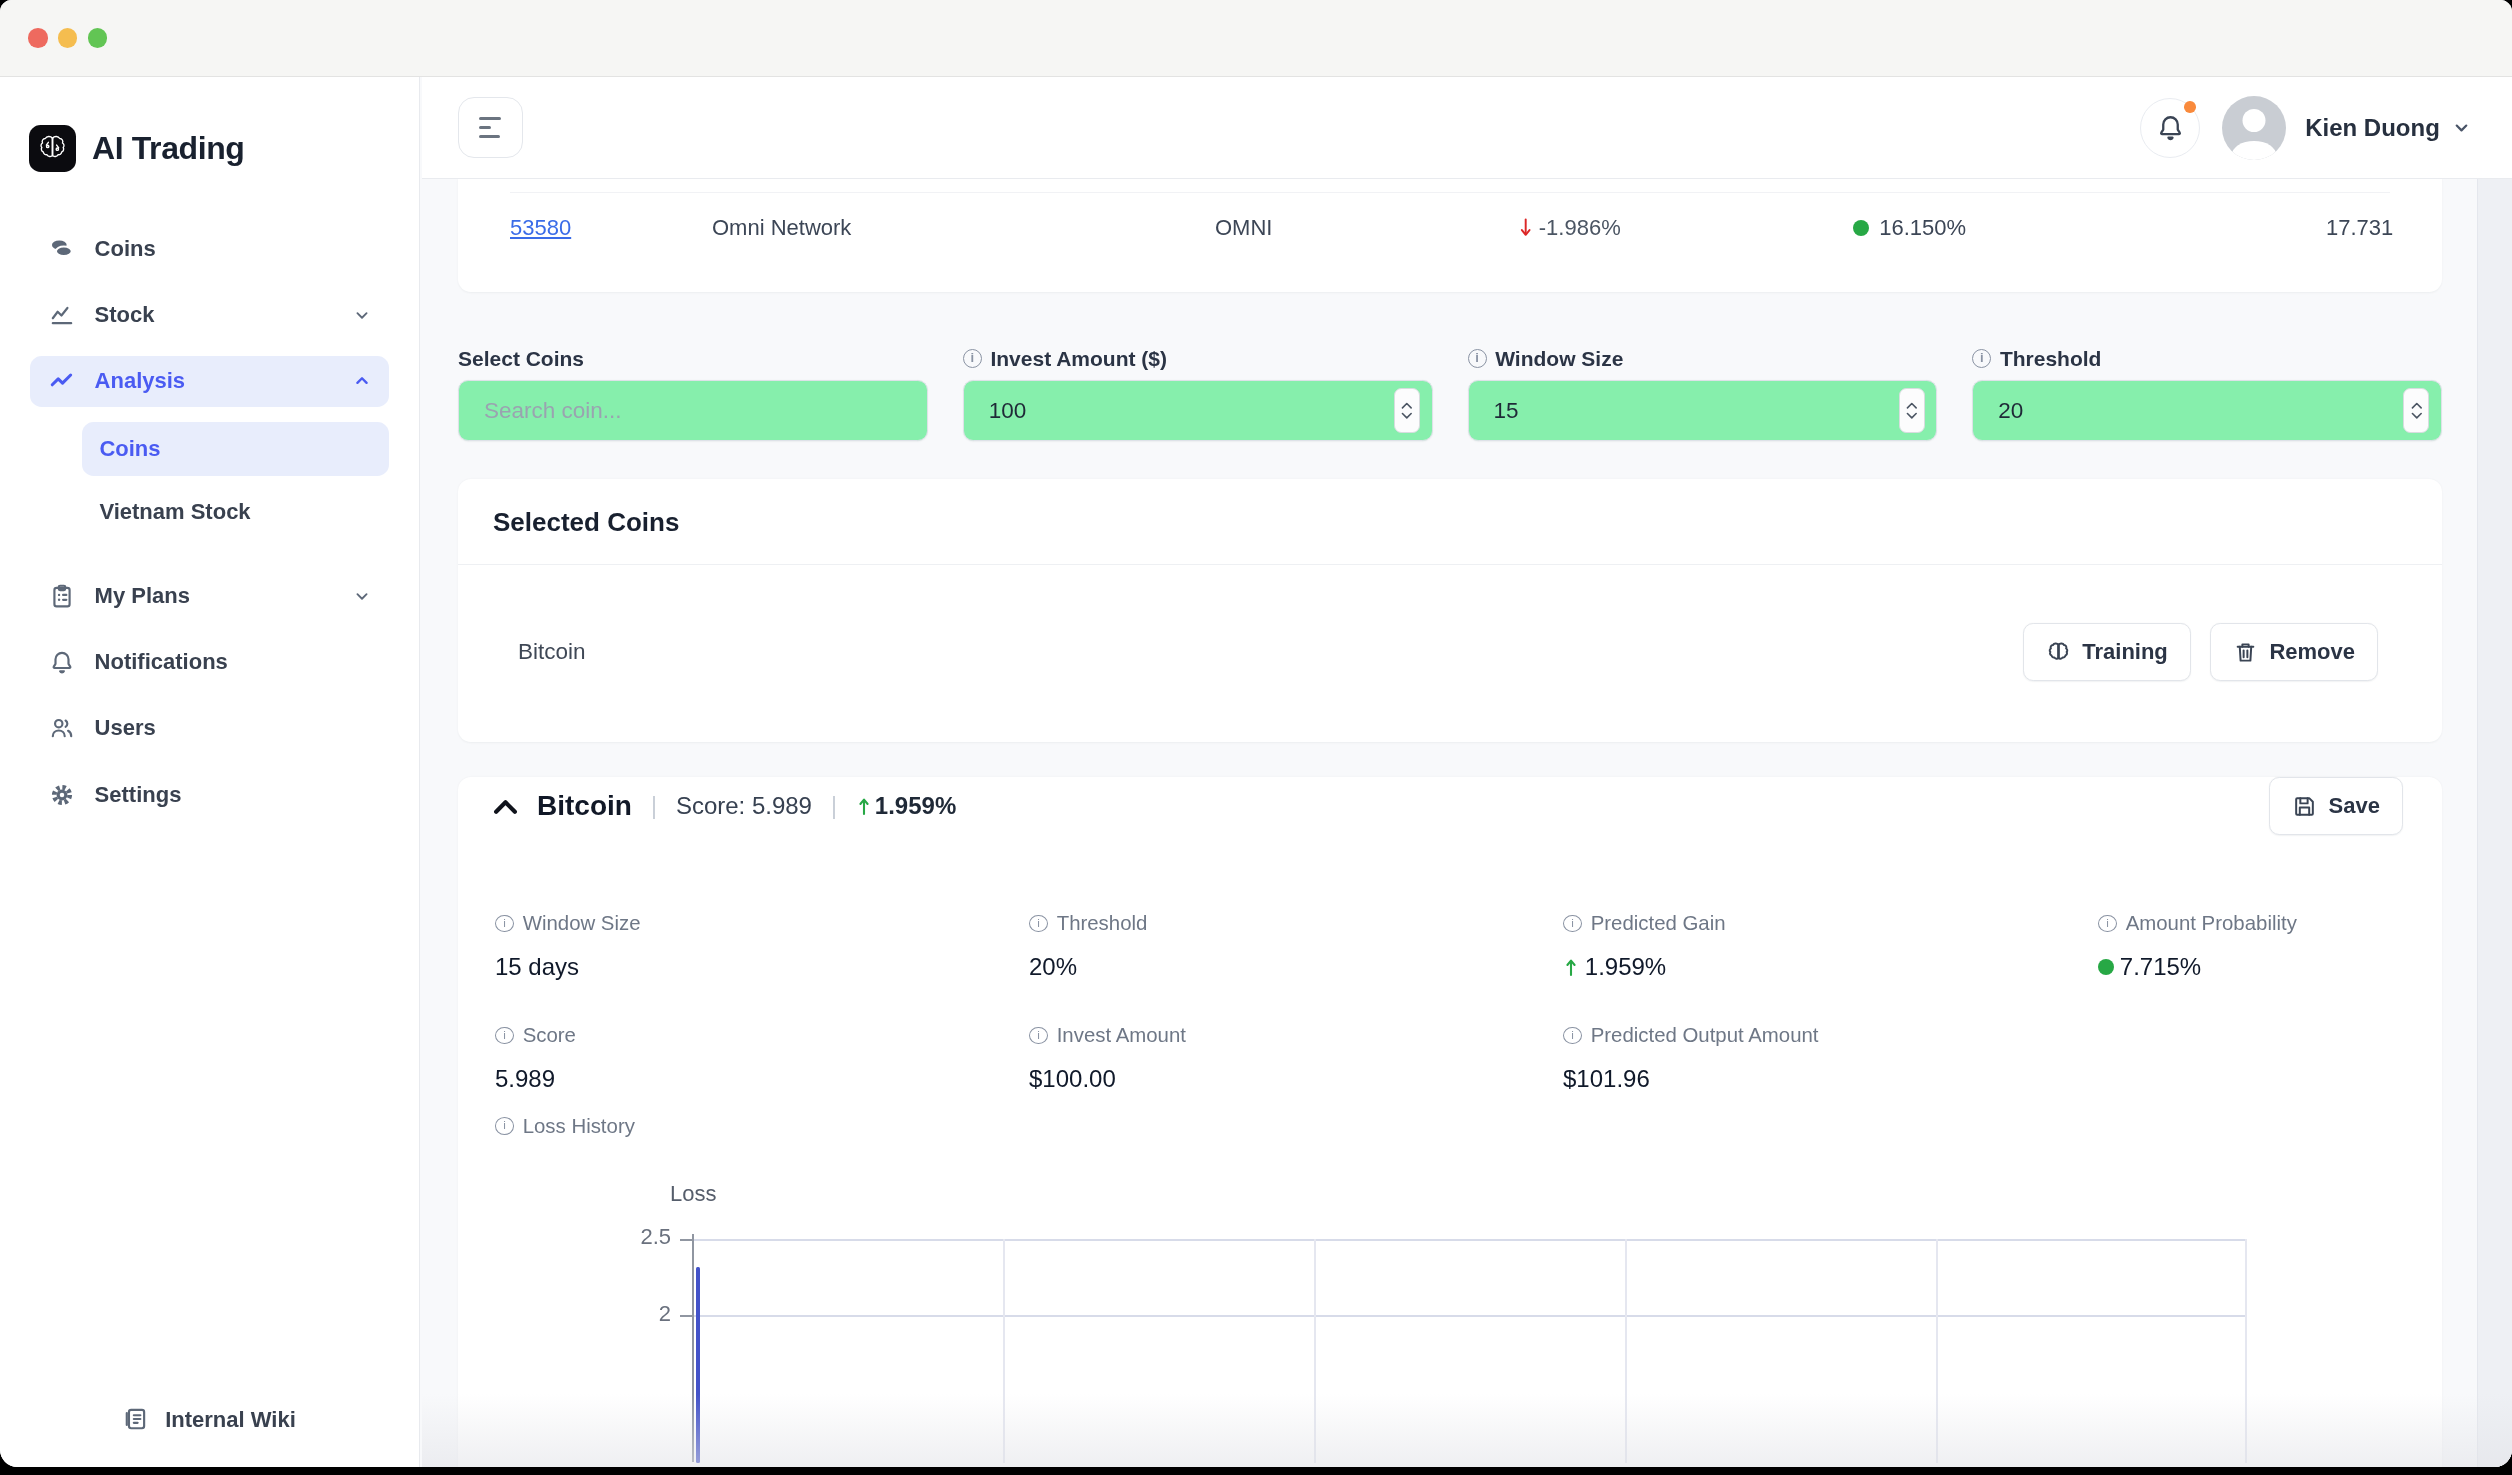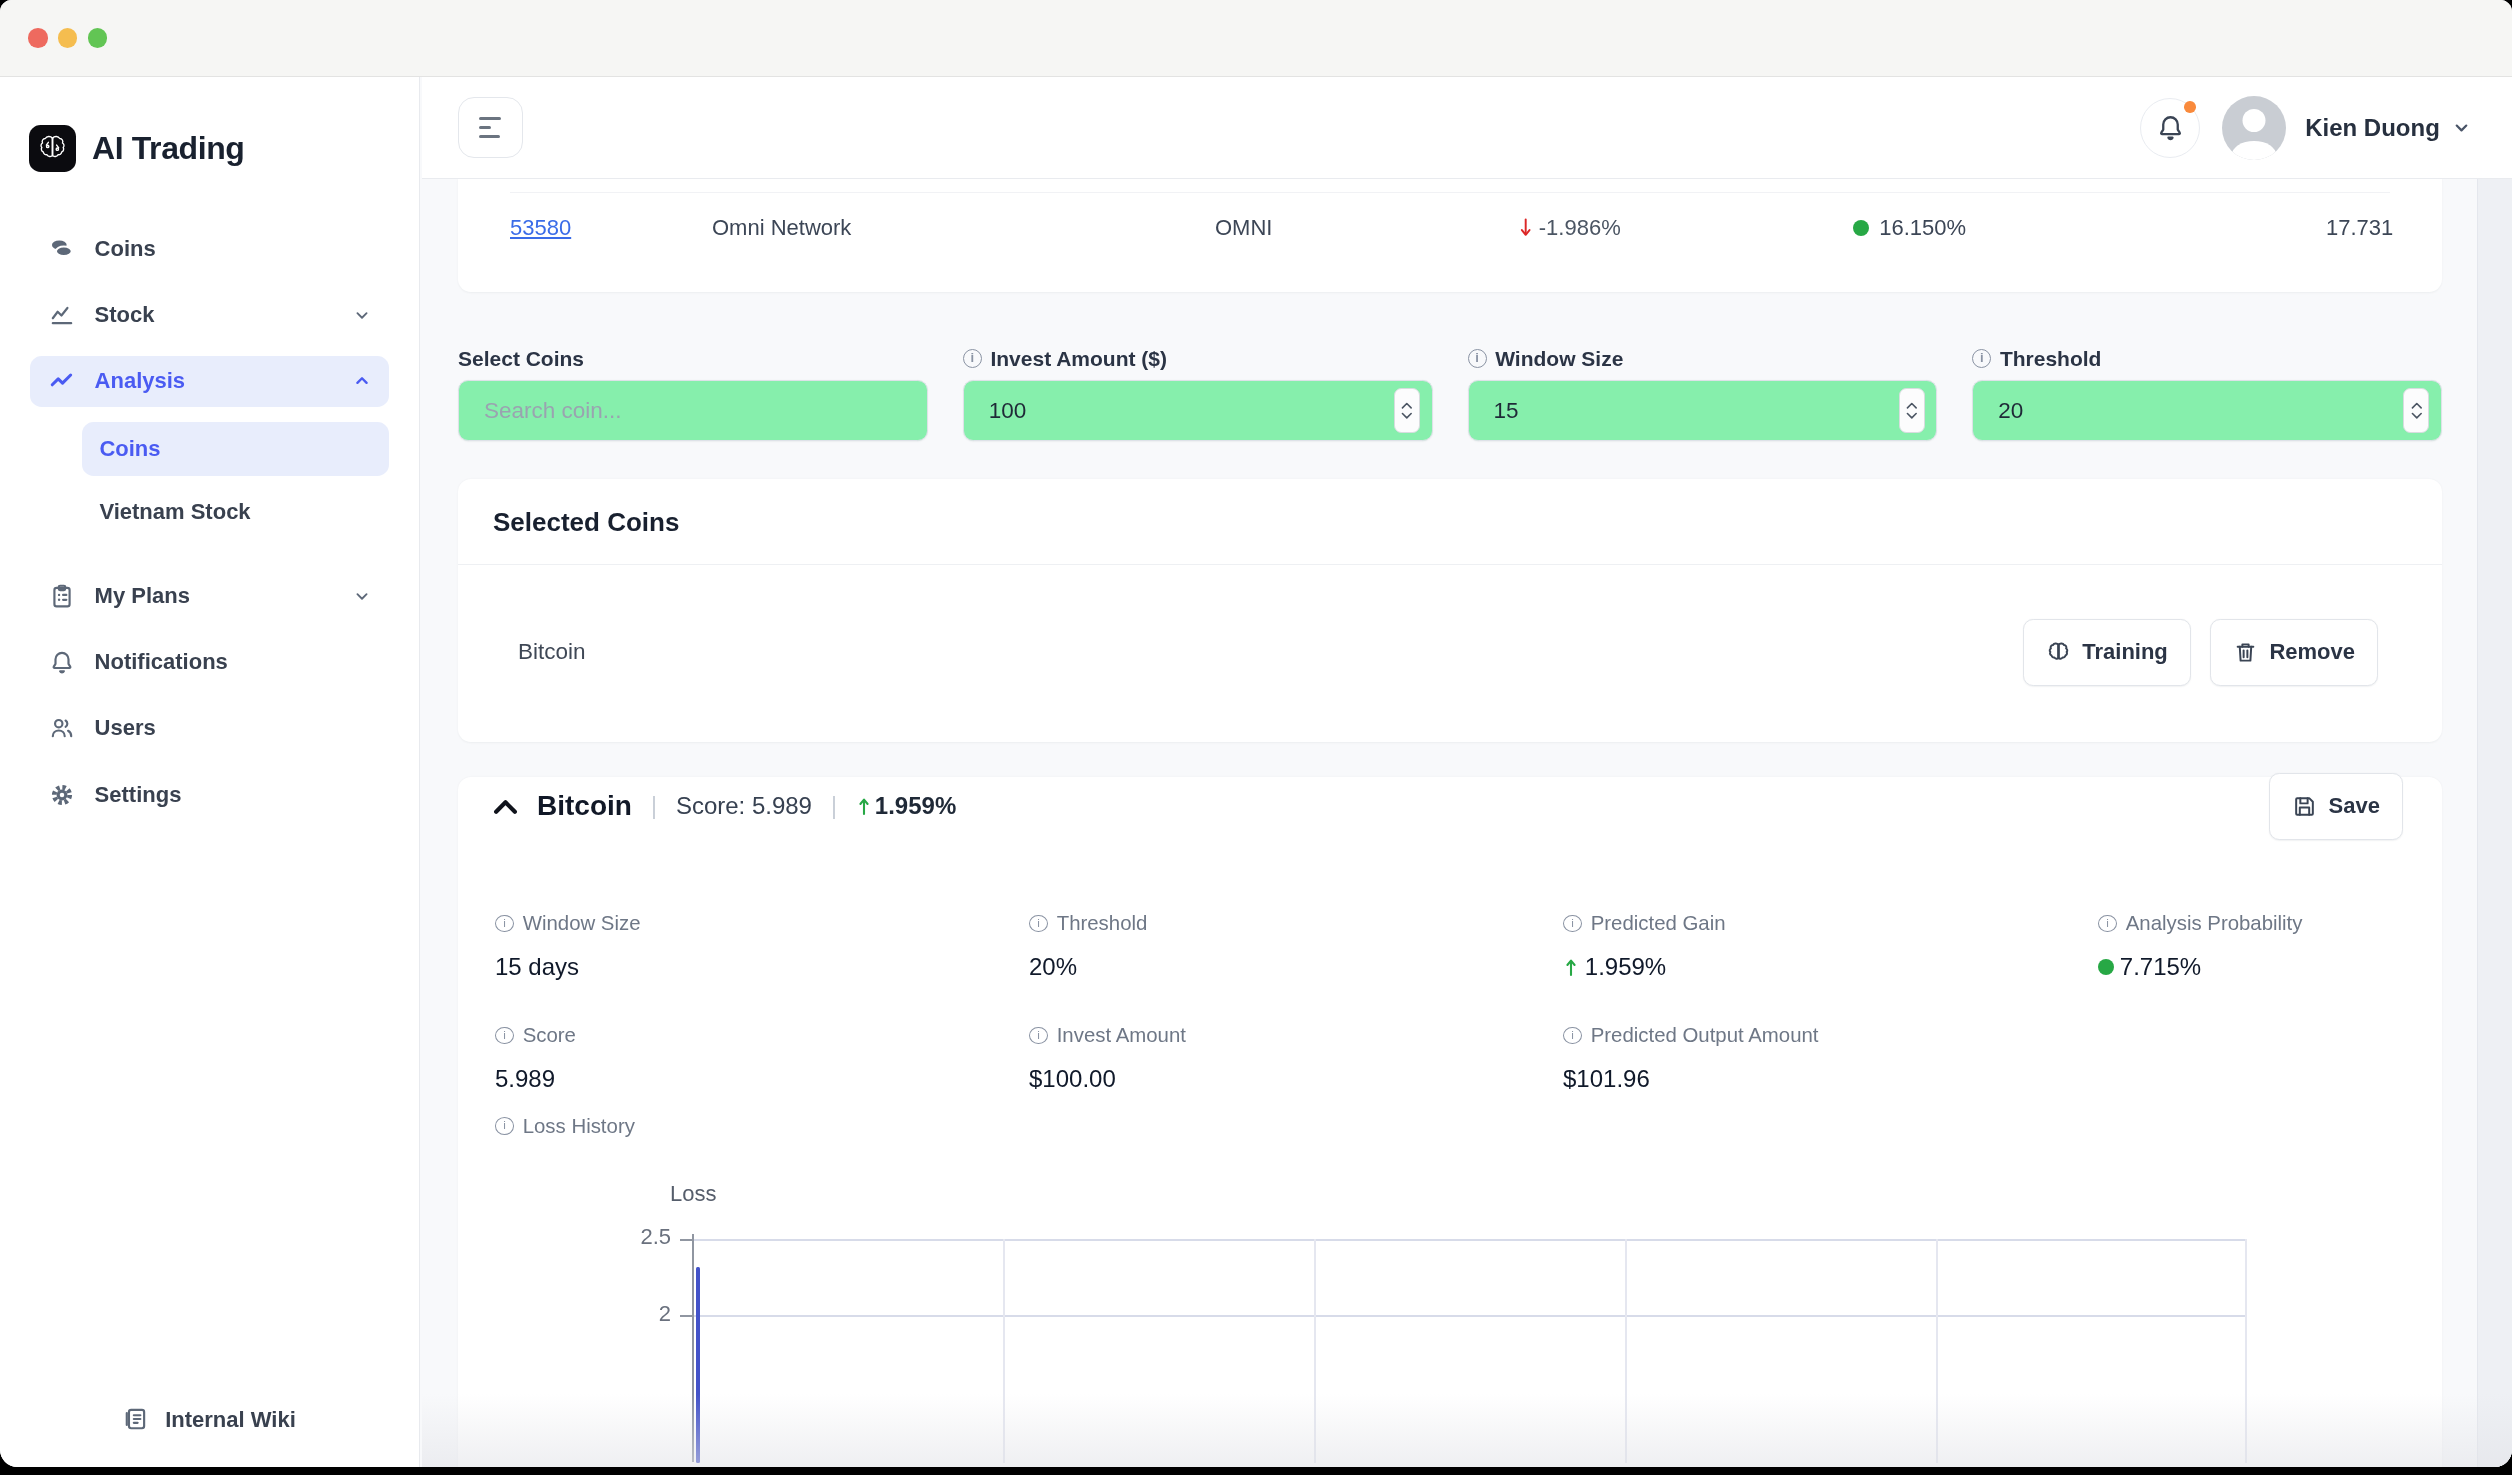--- a/index.html
+++ b/index.html
@@ -95,21 +95,21 @@
              display:flex; flex-direction:column; align-items:center; justify-content:center; gap:2.9px; cursor:pointer; flex:0 0 26px; }
 
   
   .card { background:#fff; border-radius:13px; box-shadow:0 0.7px 2.2px rgba(25,32,44,0.05); }
   .selected-card { margin-top:38px; height:263px; }
   .sel-head { padding:28px 35px 0 35px; font-size:26px; font-weight:bold; color:#18202f; }
   .sel-divider { margin-top:26px; border-top:1.5px solid #eef0f3; }
   .sel-row { height:174px; display:flex; align-items:center; padding:0 64px 0 60px; }
   .sel-coin { font-size:22.5px; color:#3f4856; }
   .sel-actions { margin-left:auto; display:flex; gap:19px; }
-  .btn { height:67px; border:1.5px solid #e2e5ea; border-radius:10.2px; background:#fff; display:flex;
+  .btn { height:58px; border:1.5px solid #e2e5ea; border-radius:10.2px; background:#fff; display:flex;
          align-items:center; gap:11.6px; padding:0 22px; font-size:22px; font-weight:bold; color:#2b3445;
          cursor:pointer; box-shadow:0 0.7px 1.5px rgba(25,32,44,0.06); }
   .btn svg { width:25px; height:25px; }
 
   
   .result-card { margin-top:33px; height:872px; position:relative; }
   .res-head { display:flex; align-items:center; height:58px; margin:35px 39px 0 35px; }
   .collapse-chev { display:flex; margin-right:19px; cursor:pointer; }
   .res-coin { font-size:28px; font-weight:bold; color:#111827; }
   .sep { color:#c6cdd6; font-size:23px; margin:0 19px; font-weight:normal; }
@@ -505,21 +505,21 @@
                     <path d="M10 23V6"></path>
                     <path d="M5.5 10.5L10 5l4.5 5.5"></path>
                   </g>
                 </svg>
               <span>1.959%</span>
             </div>
           </div>
           <div class="stat">
             <div class="s-label">
                 <i class="info-i">i</i>
-                <span>Analysis Probability</span>
+                <span>Amount Probability</span>
               </div>
             <div class="s-value">
               <span class="dot-green"></span>
               <span>7.715%</span>
             </div>
           </div>
           <div class="stat">
             <div class="s-label">
                 <i class="info-i">i</i>
                 <span>Score</span>

